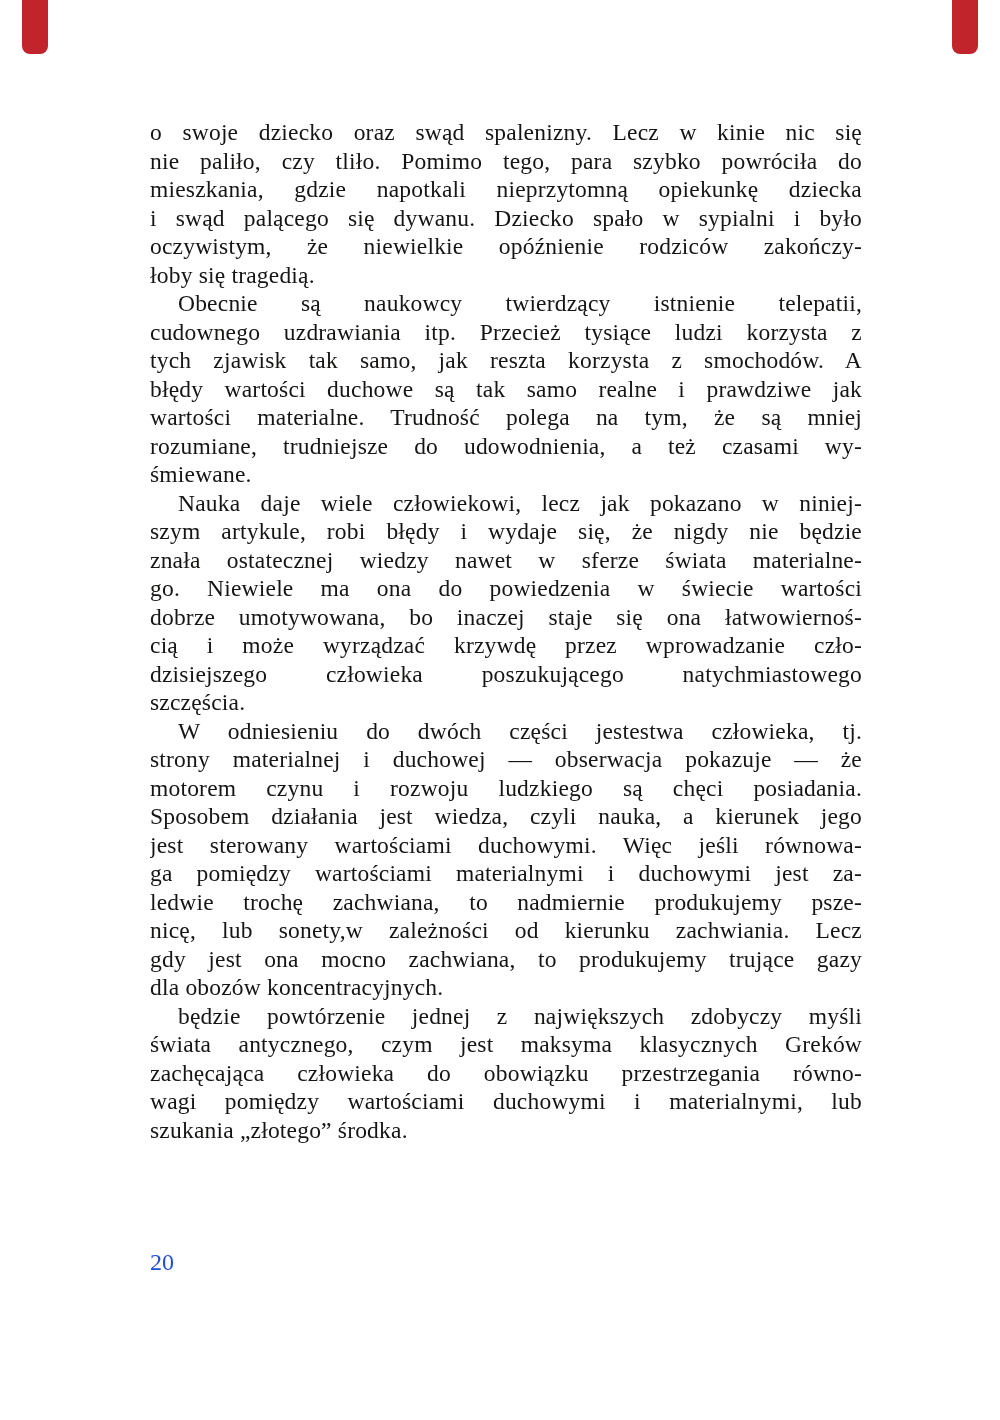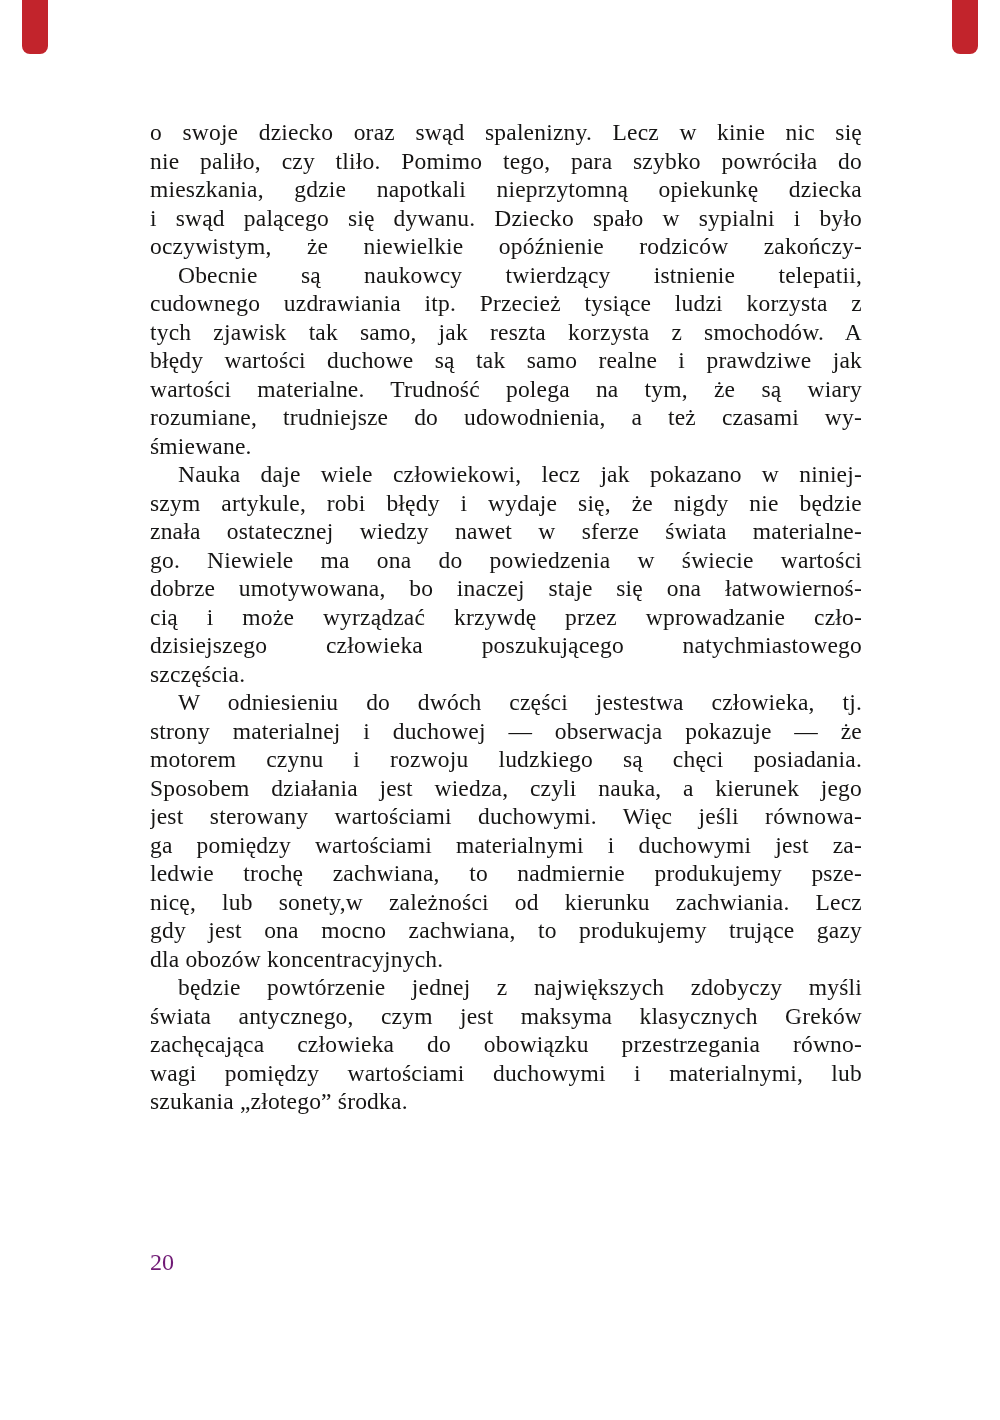--- a/index.html
+++ b/index.html
@@ -46,46 +46,47 @@
   .line.last {
     text-align-last: left;
   }
   .para.indent .line:first-child {
     text-indent: 28px;
   }
   .page-number {
     position: absolute;
     left: 150px;
     top: 1248px;
-    color: #701a75;
+    color: #1d4ed8;
     font-size: 24px;
     line-height: 28px;
   }
 </style>
 </head>
 <body>
 
 <div class="page">
   <div class="corner-mark left" style="background: rgb(194, 36, 44);"></div>
   <div class="corner-mark right" style="background: rgb(194, 36, 44);"></div>
 
   <div class="text-block" id="text-block" style="color: rgb(22, 21, 20);">
       <div class="para">
         <div class="line">o swoje dziecko oraz swąd spalenizny. Lecz w kinie nic się</div>
         <div class="line">nie paliło, czy tliło. Pomimo tego, para szybko powróciła do</div>
         <div class="line">mieszkania, gdzie napotkali nieprzytomną opiekunkę dziecka</div>
         <div class="line">i swąd palącego się dywanu. Dziecko spało w sypialni i było</div>
         <div class="line">oczywistym, że niewielkie opóźnienie rodziców zakończy-</div>
+        <div class="line last">łoby się tragedią.</div>
       </div>
       <div class="para indent">
         <div class="line">Obecnie są naukowcy twierdzący istnienie telepatii,</div>
         <div class="line">cudownego uzdrawiania itp. Przecież tysiące ludzi korzysta z</div>
         <div class="line">tych zjawisk tak samo, jak reszta korzysta z smochodów. A</div>
         <div class="line">błędy wartości duchowe są tak samo realne i prawdziwe jak</div>
-        <div class="line">wartości materialne. Trudność polega na tym, że są wiary</div>
+        <div class="line">wartości materialne. Trudność polega na tym, że są mniej</div>
         <div class="line">rozumiane, trudniejsze do udowodnienia, a też czasami wy-</div>
         <div class="line last">śmiewane.</div>
       </div>
       <div class="para indent">
         <div class="line">Nauka daje wiele człowiekowi, lecz jak pokazano w niniej-</div>
         <div class="line">szym artykule, robi błędy i wydaje się, że nigdy nie będzie</div>
         <div class="line">znała ostatecznej wiedzy nawet w sferze świata materialne-</div>
         <div class="line">go. Niewiele ma ona do powiedzenia w świecie wartości</div>
         <div class="line">dobrze umotywowana, bo inaczej staje się ona łatwowiernoś-</div>
         <div class="line">cią i może wyrządzać krzywdę przez wprowadzanie czło-</div>

